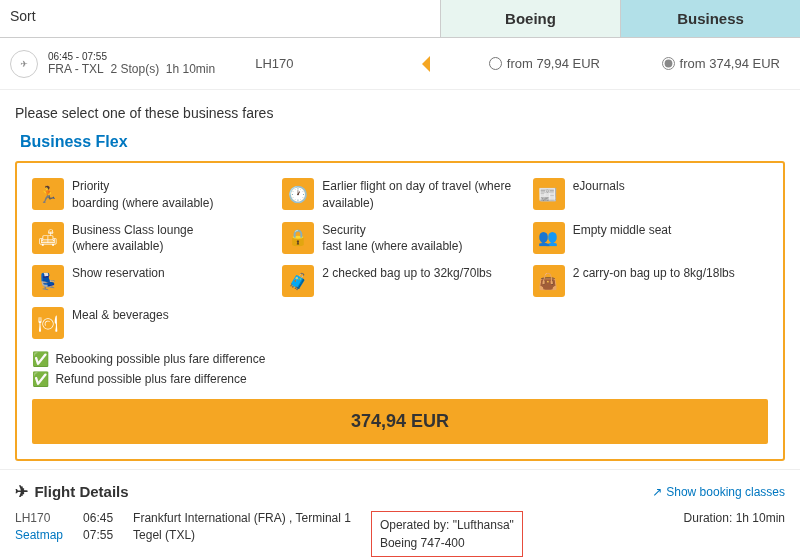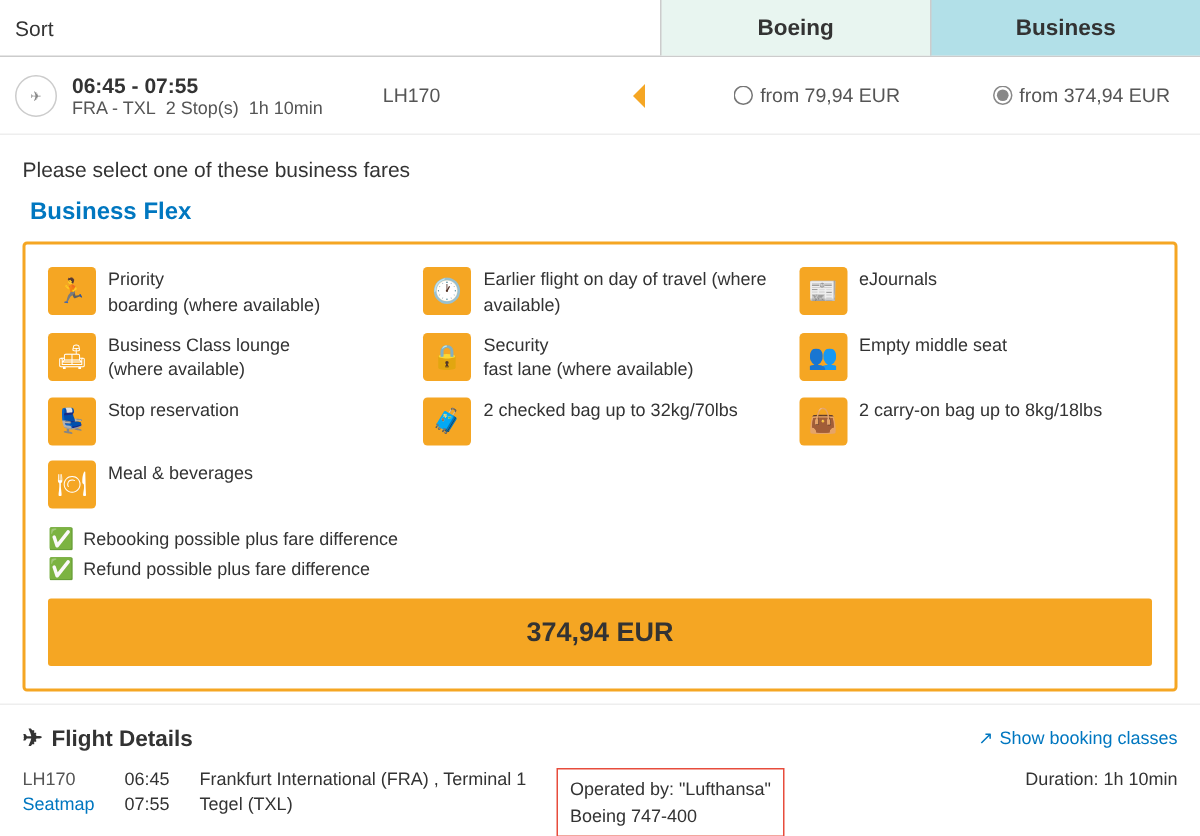--- a/index.html
+++ b/index.html
@@ -10,20 +10,21 @@
       display: flex;
       align-items: stretch;
       border-bottom: 1px solid #ccc;
       background: #fff;
     }
     .sort-section {
       display: flex;
       align-items: center;
       padding: 8px 10px;
       gap: 6px;
+      flex-direction: column;
     }
     .sort-label { font-size: 14px; font-weight: normal; }
     .sort-select {
       padding: 4px 6px;
       border: 1px solid #ccc;
       border-radius: 3px;
       font-size: 13px;
       background: #fff;
       cursor: pointer;
     }
@@ -63,21 +64,21 @@
       border: 1px solid #ccc;
       display: flex;
       align-items: center;
       justify-content: center;
       font-size: 9px;
       color: #888;
       margin-right: 10px;
       flex-shrink: 0;
     }
     .flight-info { flex: 0 0 auto; margin-right: 20px; }
-    .flight-time { font-size: 14px; font-weight: bold; }
+    .flight-time { font-size: 10px; font-weight: normal; }
     .flight-route { font-size: 12px; color: #555; }
     .flight-number { flex: 0 0 auto; margin-right: auto; color: #555; font-size: 13px; padding-left: 20px; }
     
     .fare-cell {
       display: flex;
       align-items: center;
       justify-content: flex-end;
       min-width: 180px;
       padding: 8px 10px;
       font-size: 13px;
@@ -300,21 +301,21 @@
         <div class="feature-text">Security<br>fast lane (where available)</div>
       </div>
 
       <div class="feature-item">
         <div class="feature-icon">👥</div>
         <div class="feature-text">Empty middle seat</div>
       </div>
 
       <div class="feature-item">
         <div class="feature-icon">💺</div>
-        <div class="feature-text">Stop reservation</div>
+        <div class="feature-text">Show reservation</div>
       </div>
 
       <div class="feature-item">
         <div class="feature-icon">🧳</div>
         <div class="feature-text">2 checked bag up to 32kg/70lbs</div>
       </div>
 
       <div class="feature-item">
         <div class="feature-icon">👜</div>
         <div class="feature-text">2 carry-on bag up to 8kg/18lbs</div>

